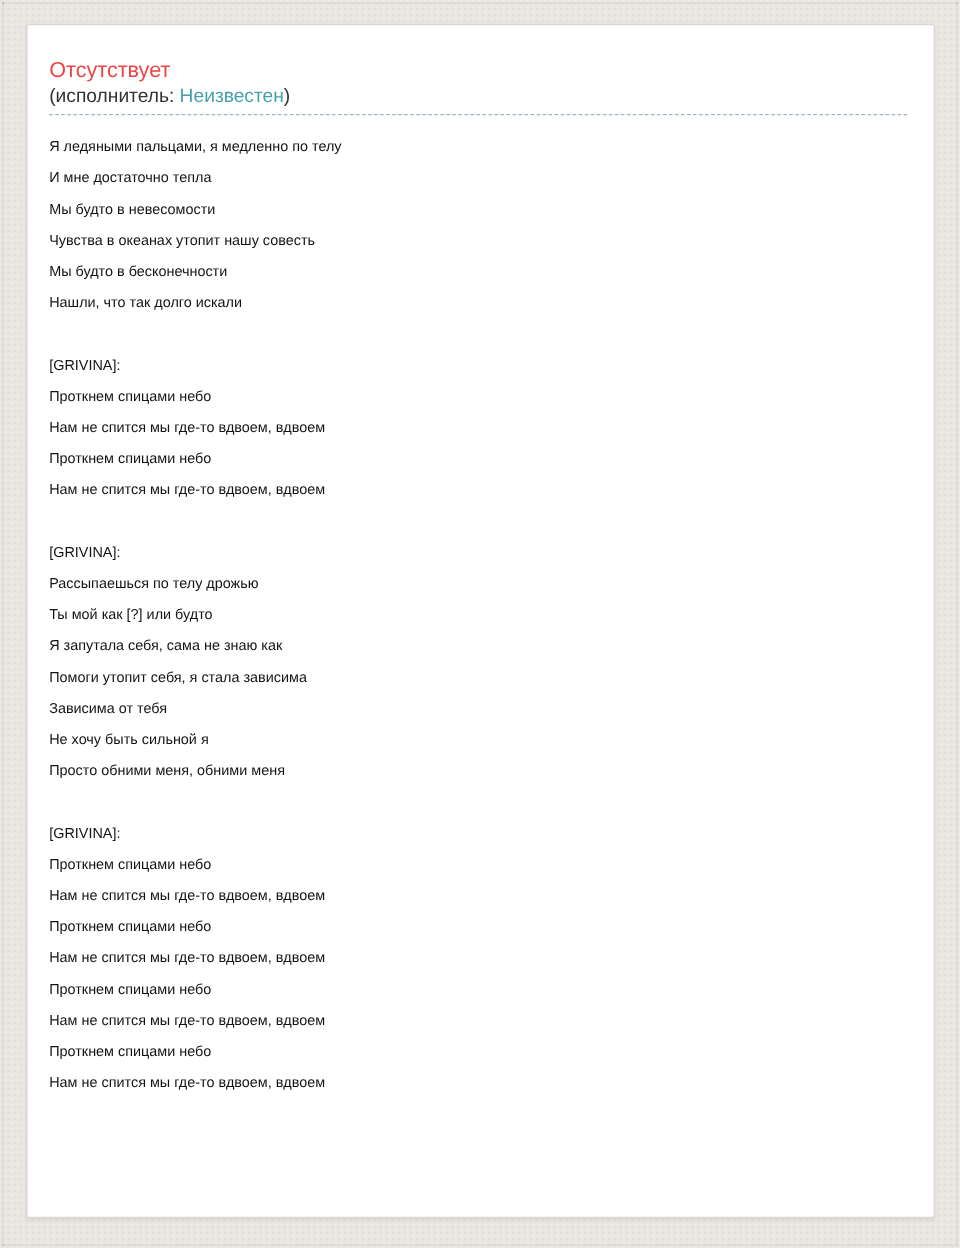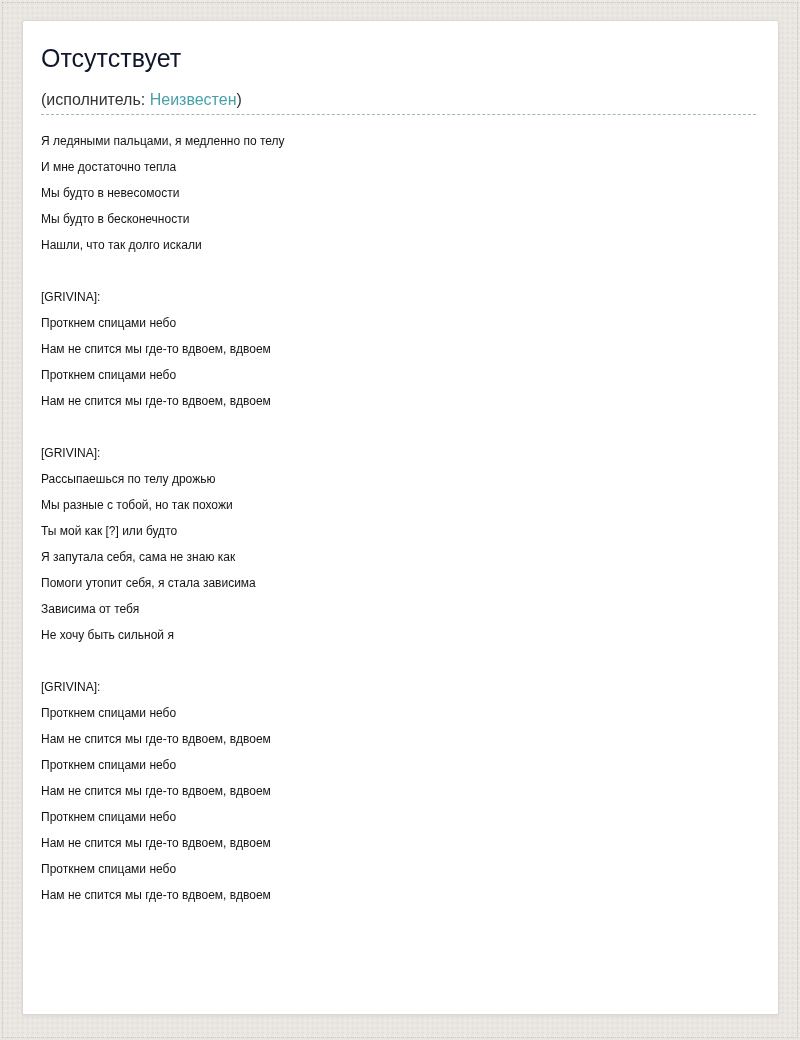--- a/index.html
+++ b/index.html
@@ -35,30 +35,30 @@
       border: 1px solid #dbd8d2;
       border-radius: 2px;
       box-shadow: 0 1px 3px rgba(0,0,0,0.08);
       padding: 24px 22px 30px 18px;
     }
     .song-header {
       border-bottom: 1px dashed #9fb6c0;
       padding-bottom: 5px;
     }
     .song-title {
-      font-size: 25px;
+      font-size: 18px;
       font-weight: normal;
-      color: #0f172a;
+      color: #ef4444;
       line-height: 26px;
     }
     .song-artist {
       font-size: 16px;
       color: #333333;
       line-height: 19px;
-      margin-top: 19px;
+      margin-top: 0;
     }
     .artist-link {
       color: #46a1a9;
       text-decoration: none;
       cursor: pointer;
     }
     .lyrics {
       margin-top: 13px;
       font-size: 12px;
       line-height: 26px;
@@ -79,41 +79,42 @@
     <h1 class="song-title">Отсутствует</h1>
     <div class="song-artist"><span>(исполнитель: </span><a class="artist-link">Неизвестен</a><span>)</span></div>
   </div>
 
   <div class="lyrics">
 
     <div class="verse">
       <div class="line">Я ледяными пальцами, я медленно по телу</div>
       <div class="line">И мне достаточно тепла</div>
       <div class="line">Мы будто в невесомости</div>
+      <div class="line">Чувства в океанах утопит нашу совесть</div>
       <div class="line">Мы будто в бесконечности</div>
       <div class="line">Нашли, что так долго искали</div>
     </div>
 
     <div class="verse">
       <div class="line">[GRIVINA]:</div>
       <div class="line">Проткнем спицами небо</div>
       <div class="line">Нам не спится мы где-то вдвоем, вдвоем</div>
       <div class="line">Проткнем спицами небо</div>
       <div class="line">Нам не спится мы где-то вдвоем, вдвоем</div>
     </div>
 
     <div class="verse">
       <div class="line">[GRIVINA]:</div>
       <div class="line">Рассыпаешься по телу дрожью</div>
-      <div class="line">Мы разные с тобой, но так похожи</div>
       <div class="line">Ты мой как [?] или будто</div>
       <div class="line">Я запутала себя, сама не знаю как</div>
       <div class="line">Помоги утопит себя, я стала зависима</div>
       <div class="line">Зависима от тебя</div>
       <div class="line">Не хочу быть сильной я</div>
+      <div class="line">Просто обними меня, обними меня</div>
     </div>
 
     <div class="verse">
       <div class="line">[GRIVINA]:</div>
       <div class="line">Проткнем спицами небо</div>
       <div class="line">Нам не спится мы где-то вдвоем, вдвоем</div>
       <div class="line">Проткнем спицами небо</div>
       <div class="line">Нам не спится мы где-то вдвоем, вдвоем</div>
       <div class="line">Проткнем спицами небо</div>
       <div class="line">Нам не спится мы где-то вдвоем, вдвоем</div>

